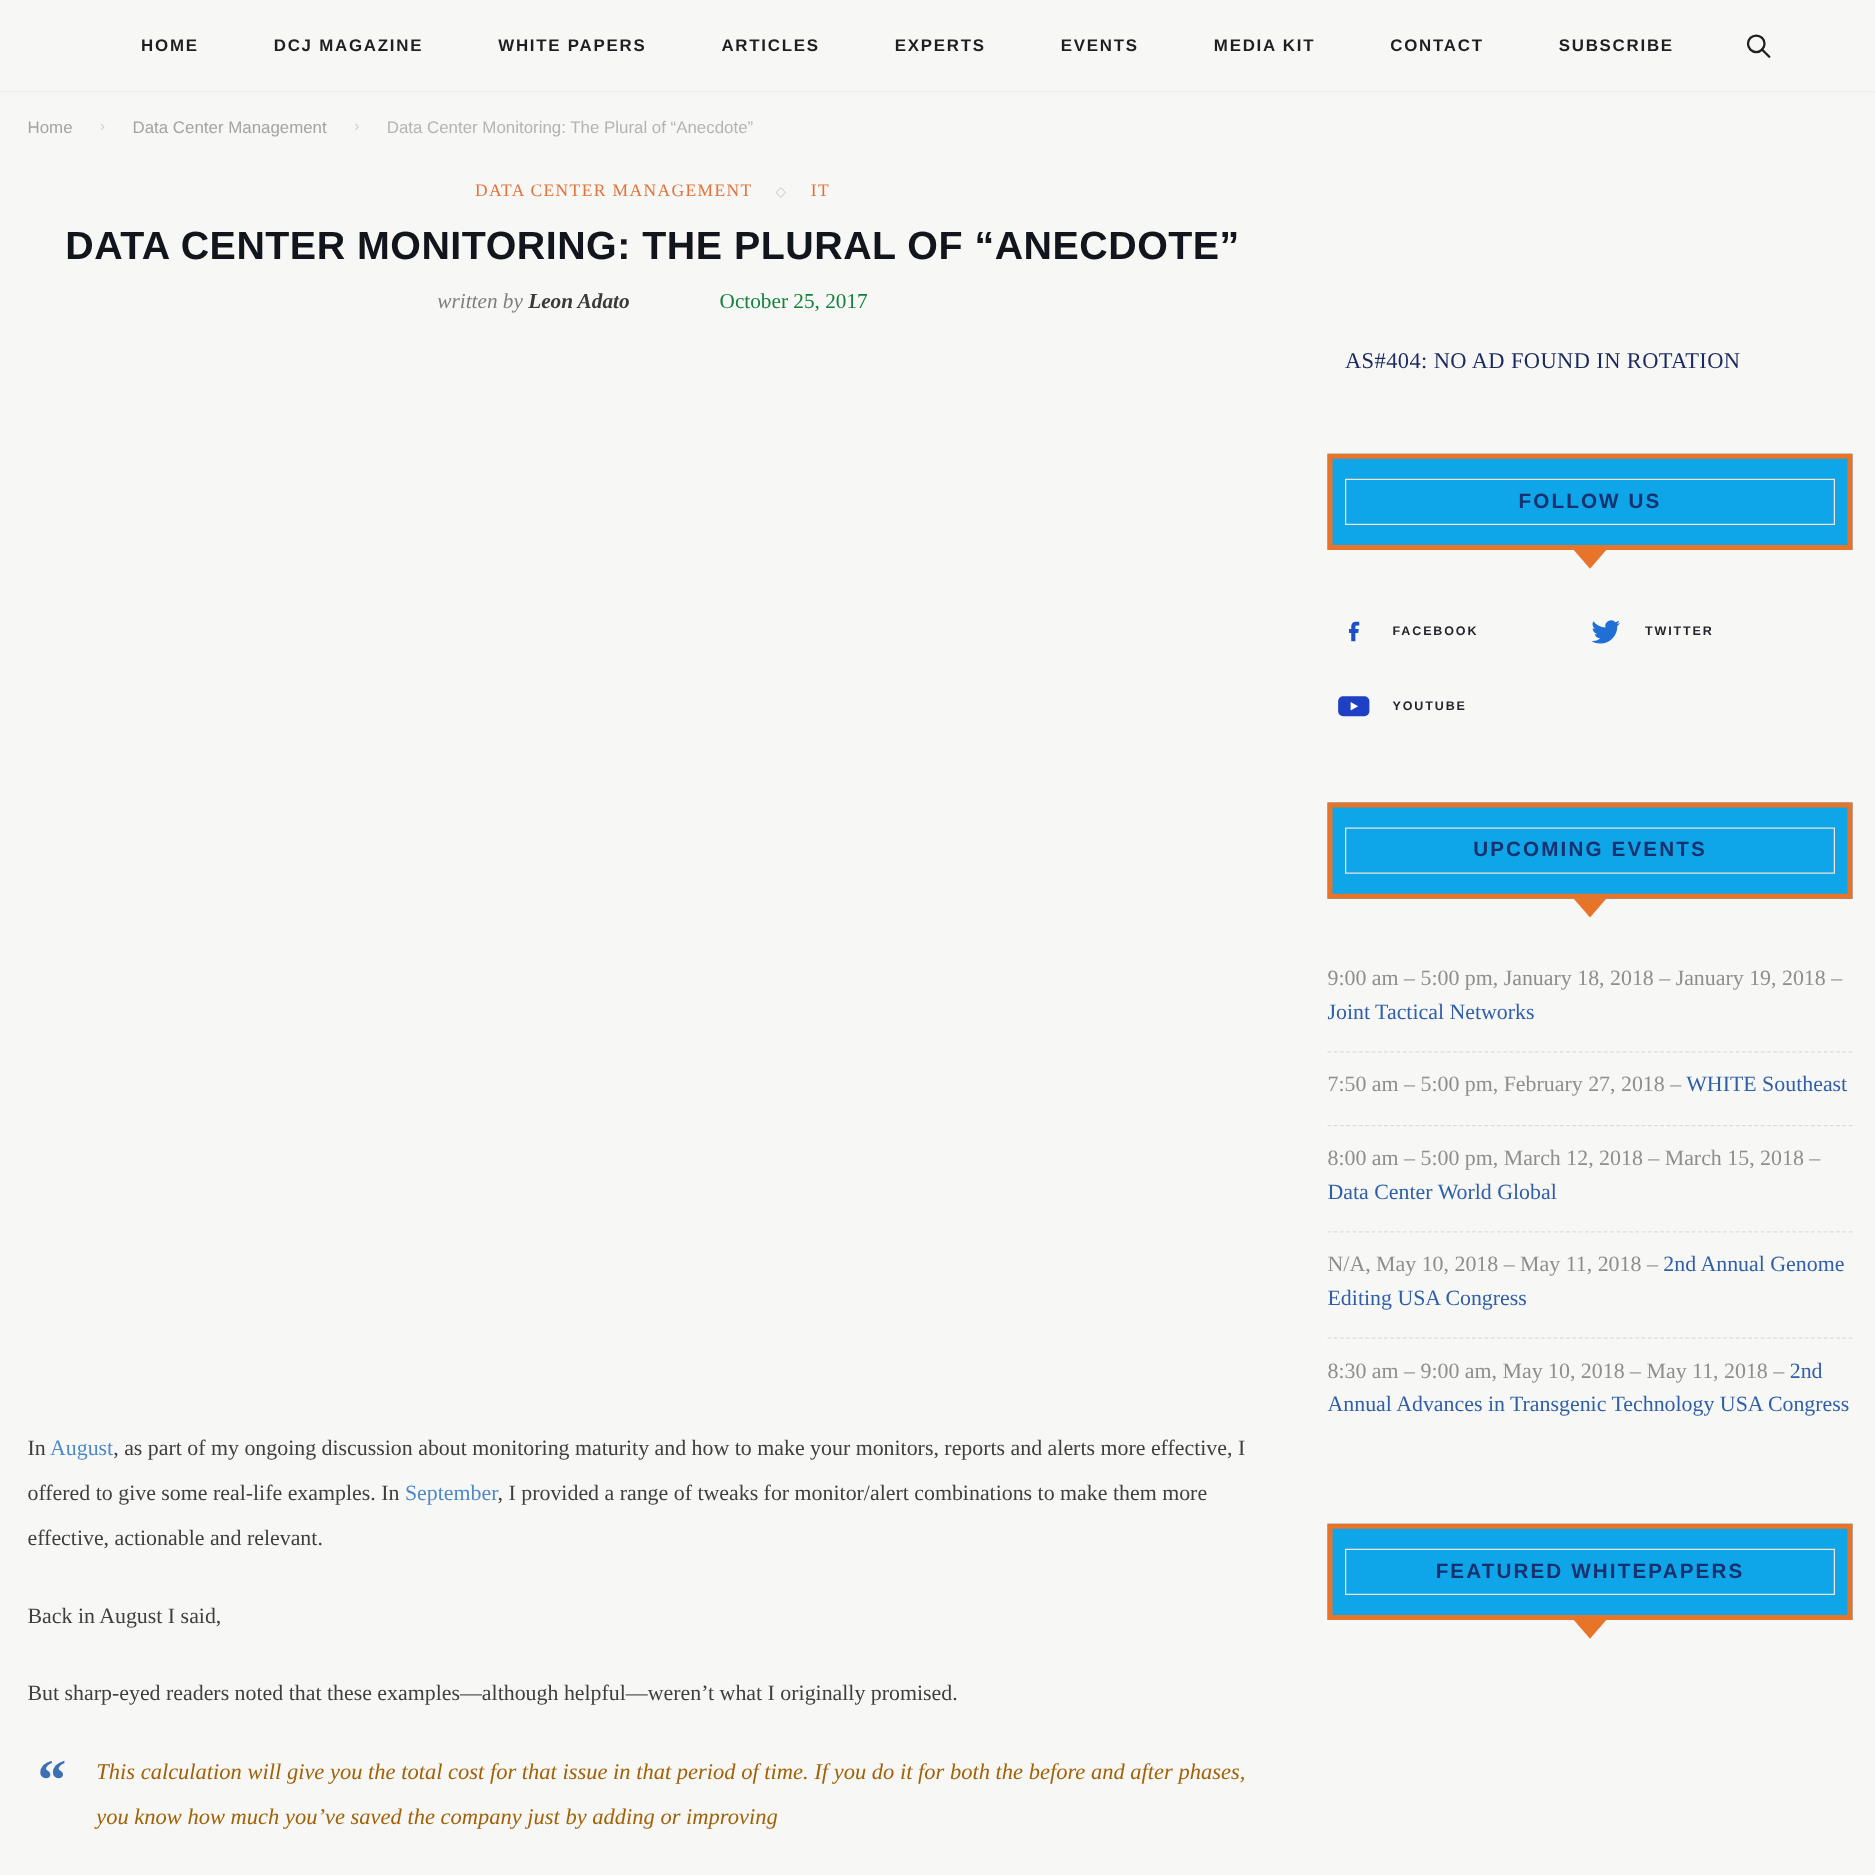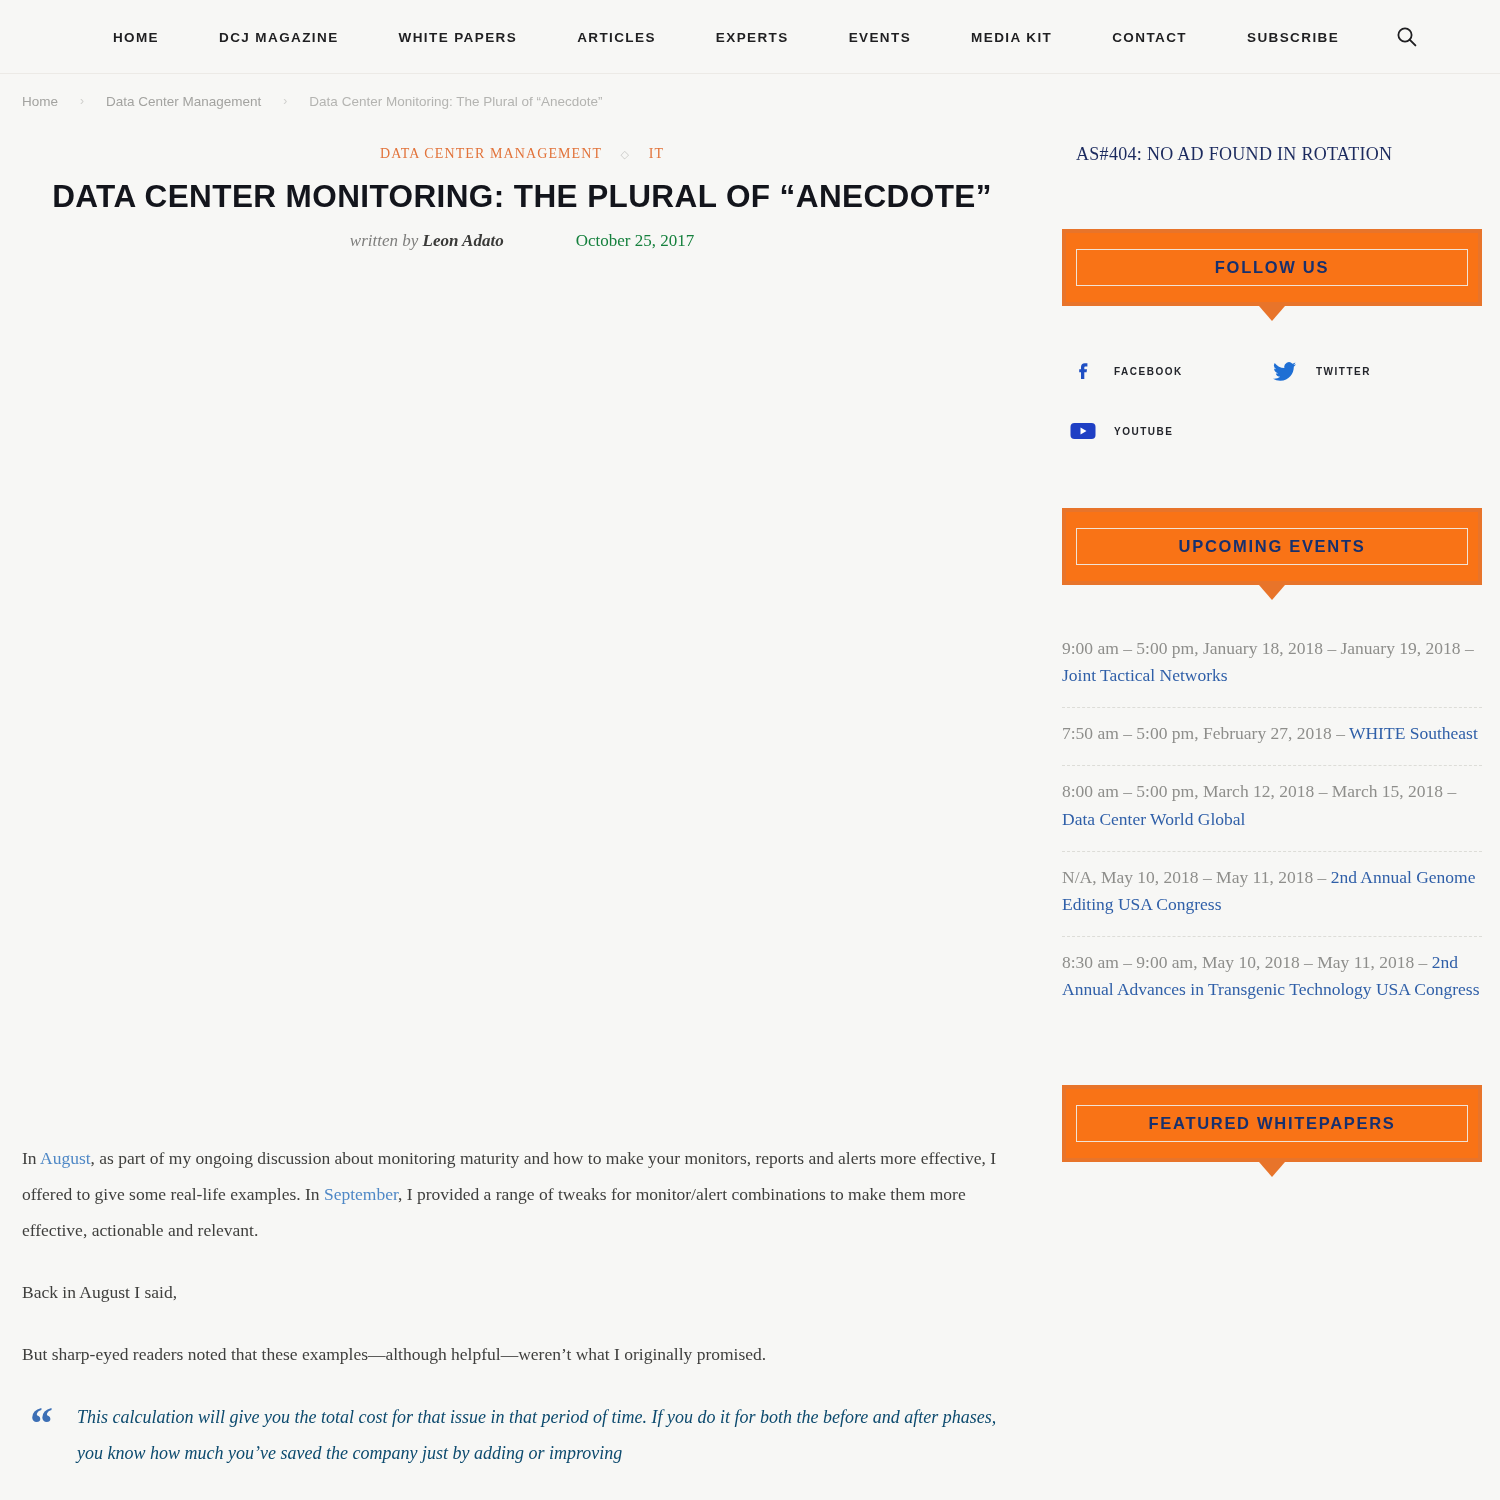--- a/index.html
+++ b/index.html
@@ -69,20 +69,21 @@
     margin: 0 22px;
     color: #cfcfcc;
     font-size: 12px;
   }
 
   
   .wrap {
     display: flex;
     padding: 0 22px;
     gap: 40px;
+    align-items: center;
   }
   .main-col { width: 1000px; flex: none; }
   .side-col { width: 420px; flex: none; }
 
   
   .article-head { padding-top: 18px; text-align: center; }
   .cat-line {
     font-family: "Liberation Serif", serif;
     font-size: 14px;
     letter-spacing: 1.1px;
@@ -144,39 +145,39 @@
     color: #3c6fb5;
     font-family: "Liberation Serif", serif;
     font-size: 46px;
     line-height: 0.9;
     font-weight: 700;
     flex: none;
     margin-top: 4px;
   }
   .quote-text {
     font-style: italic;
-    color: #0c4a6e;
+    color: #a16207;
     font-size: 18px;
     line-height: 2.0;
   }
 
   
   .ad-slot {
     font-family: "Liberation Serif", serif;
     font-size: 18px;
     color: #1b2a5e;
     letter-spacing: 0.3px;
     padding: 16px 14px 0 14px;
   }
 
   .widget { margin-top: 64px; }
   .widget-head {
     position: relative;
     border: 4px solid #e8742a;
-    background: #f97316;
+    background: #0ea5e9;
     padding: 16px 10px;
     text-align: center;
   }
   .widget-head-inner {
     border: 1px solid #f1e3d6;
     padding: 8px 4px;
   }
   .widget-title {
     font-family: "Liberation Sans", sans-serif;
     font-size: 16.5px;

